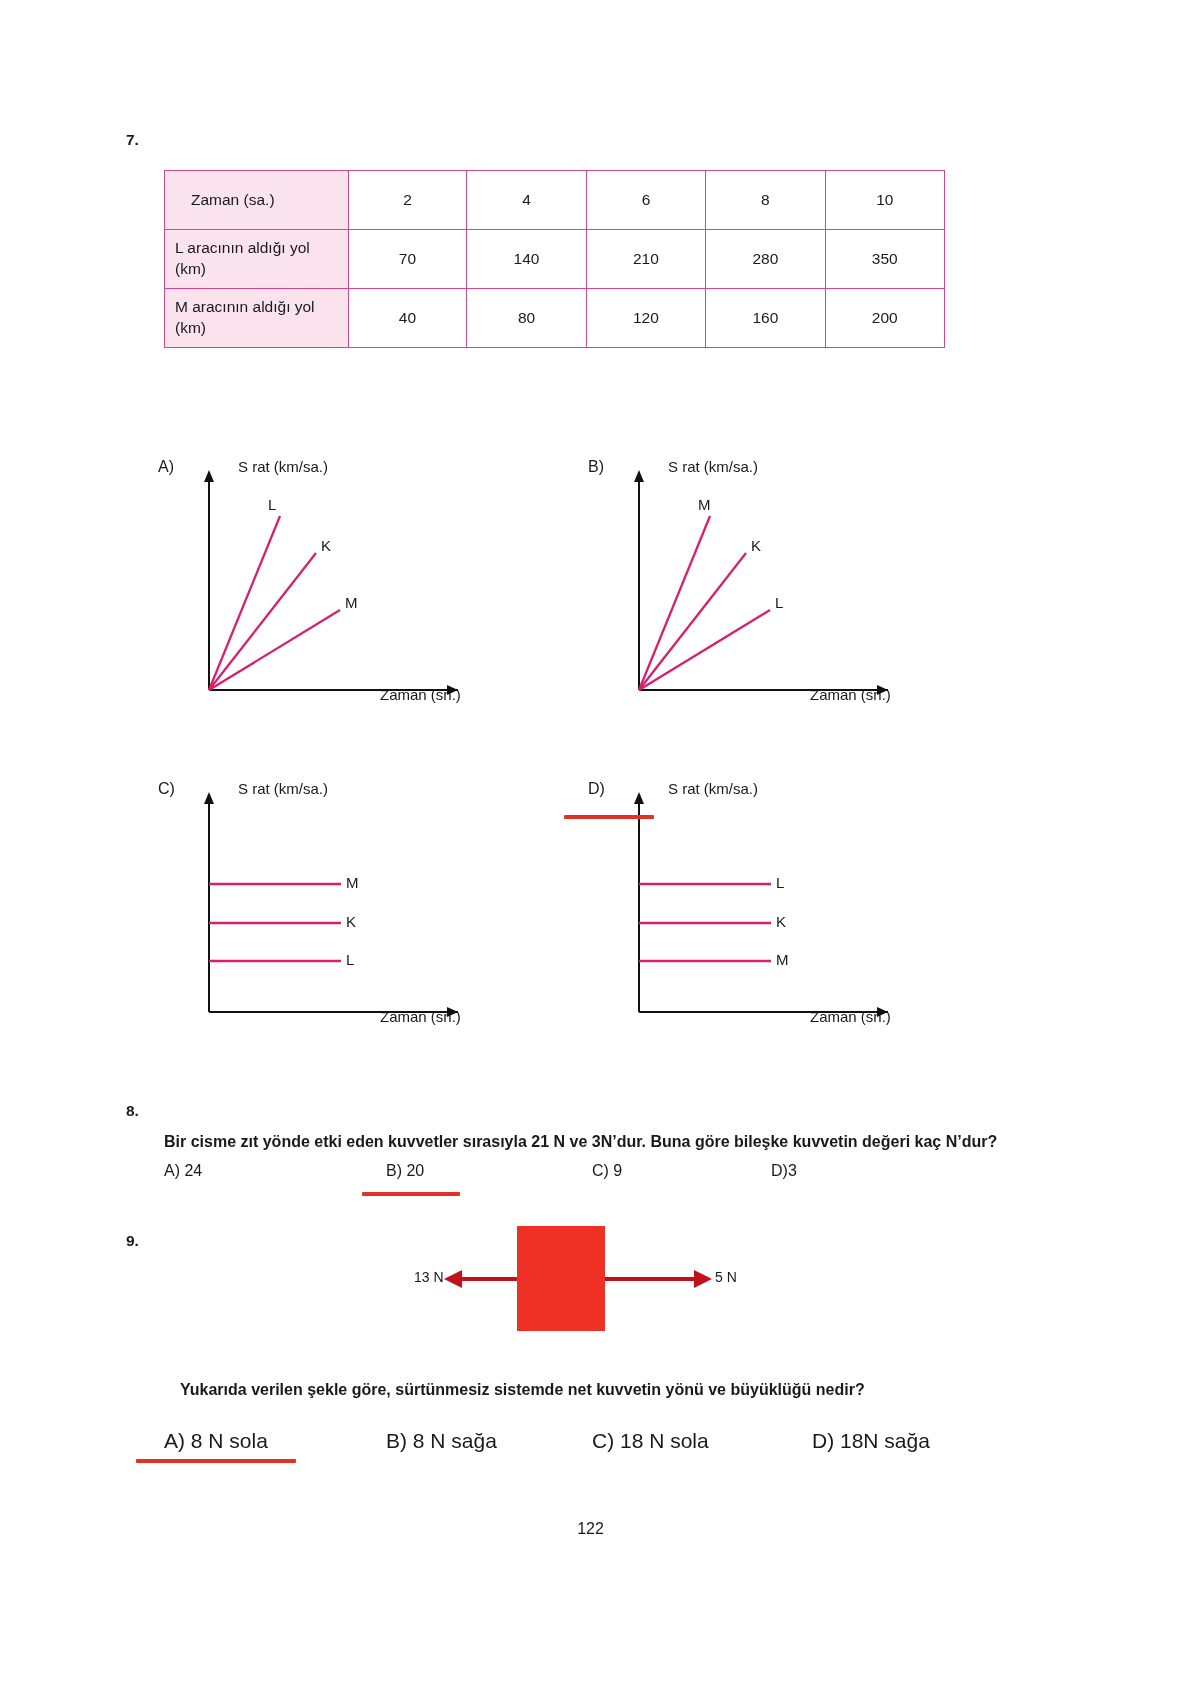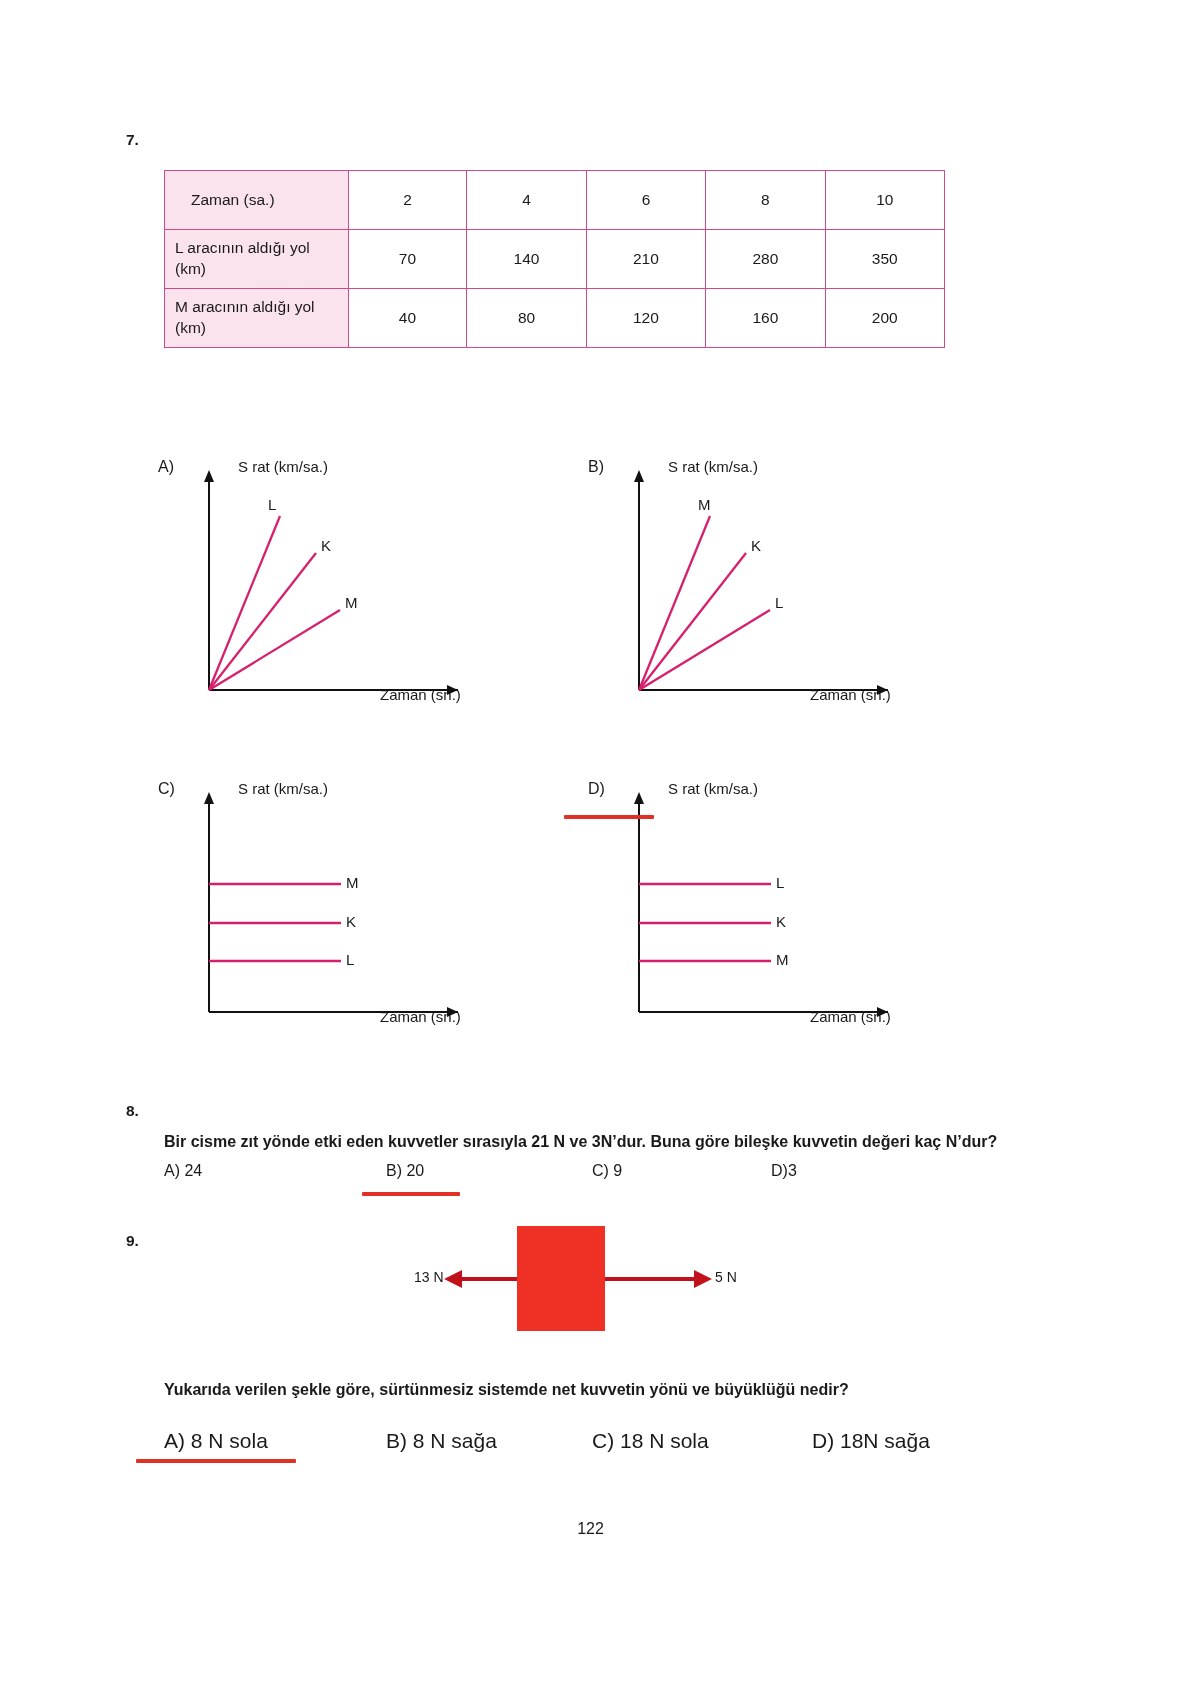--- a/index.html
+++ b/index.html
@@ -160,21 +160,21 @@
     left: 14px; top: 43px;
     font-size: 14px;
   }
   .q9-right-label {
     position: absolute;
     left: 315px; top: 43px;
     font-size: 14px;
   }
   .q9-ask {
     position: absolute;
-    left: 164px; top: 1381px;
+    left: 180px; top: 1381px;
     font-size: 16px;
     font-weight: bold;
     white-space: nowrap;
   }
   .q9-opt {
     position: absolute;
     top: 1429px;
     font-size: 21px;
   }
   .q9-a { left: 164px; }

